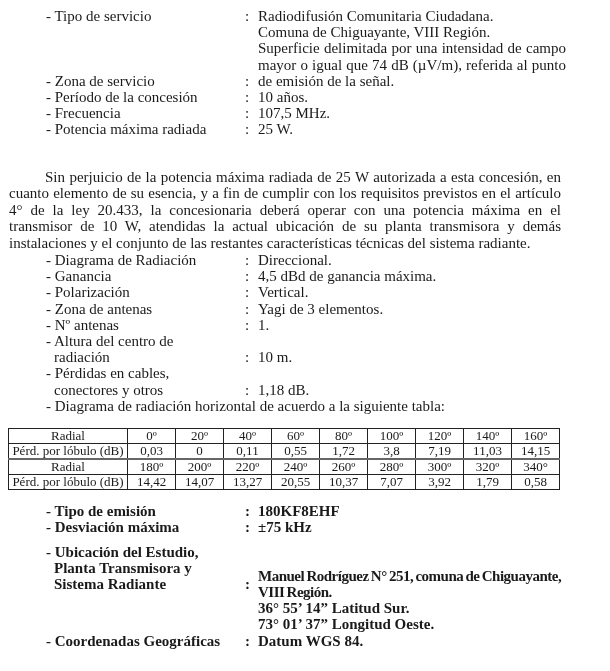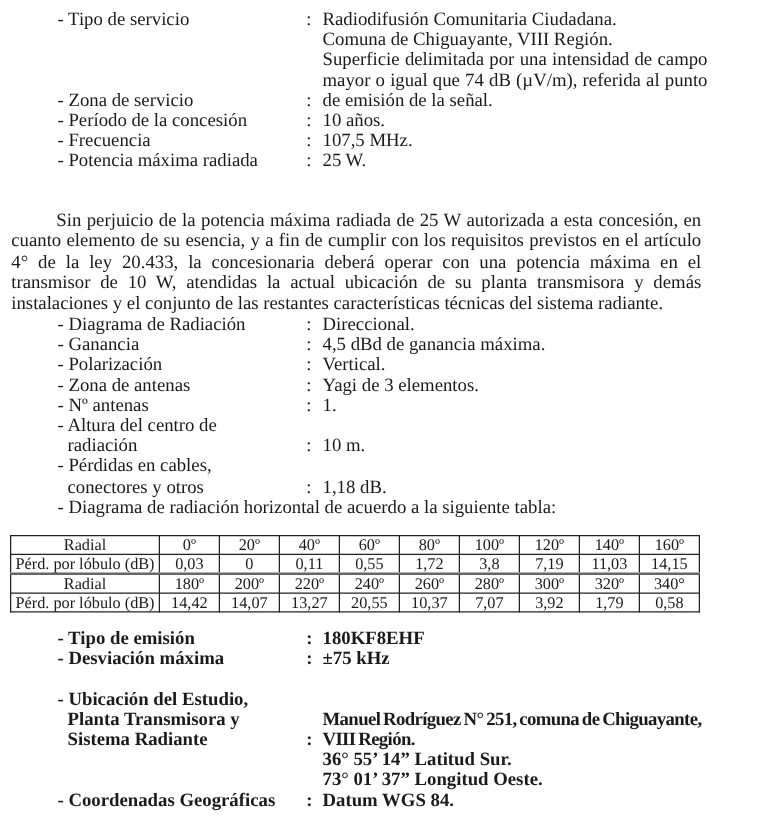--- a/index.html
+++ b/index.html
@@ -182,21 +182,21 @@
   <div class="spec-row">
     <span class="spec-label">- Tipo de emisión</span>
     <span class="spec-colon">:</span>
     <span class="spec-value nojust">180KF8EHF</span>
   </div>
   <div class="spec-row">
     <span class="spec-label">- Desviación máxima</span>
     <span class="spec-colon">:</span>
     <span class="spec-value nojust">±75 kHz</span>
   </div>
-  <div class="spec-row" style="align-items:flex-end">
+  <div class="spec-row" style="align-items:center">
     <span class="spec-label">
       <span>- Ubicación del Estudio,</span>
       <span class="cont">Planta Transmisora y</span>
       <span class="cont">Sistema Radiante</span>
     </span>
     <span class="spec-colon" style="padding-top:32.4px">:</span>
     <span class="spec-value nojust" style="padding-top:32.4px; letter-spacing:-0.5px; word-spacing:-1px">
       <span class="vline">Manuel Rodríguez N° 251, comuna de Chiguayante,</span>
       <span class="vline">VIII Región.</span>
     </span>

